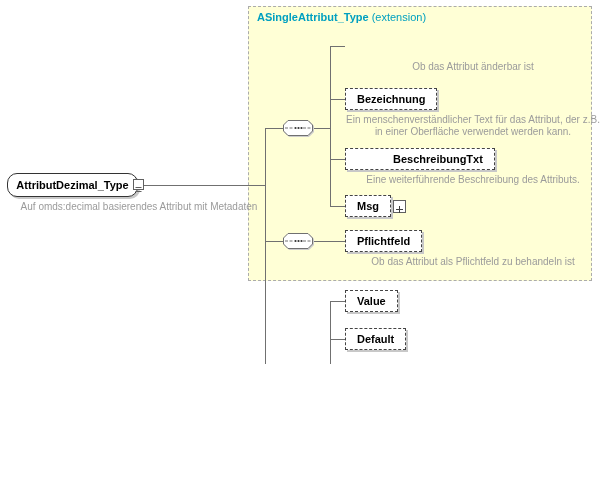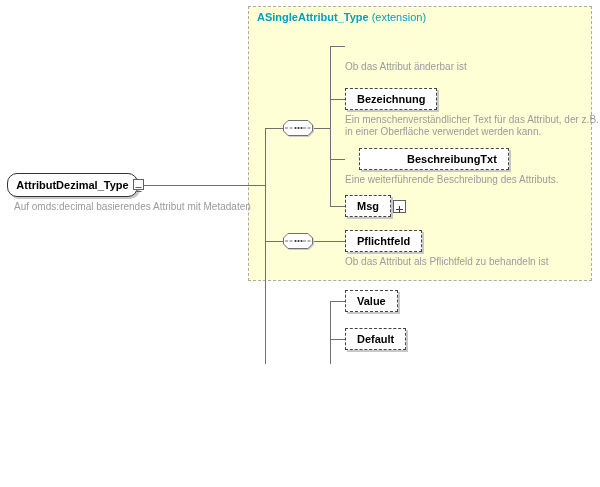--- a/index.html
+++ b/index.html
@@ -55,20 +55,21 @@
     font-size:11px;
     font-weight:bold;
     white-space:nowrap;
   }
   .desc{
     position:absolute;
     font-size:10px;
     color:#9B9B9B;
     line-height:12px;
     width:256px;
+    text-align:center;
   }
   .card{
     position:absolute;
     font-size:10px;
     color:#000;
     white-space:nowrap;
   }
   .seq{
     position:absolute;
     width:30px;height:16px;
@@ -147,21 +148,21 @@
     </svg>
   </div>
 
   <div class="desc" style="left:345px;top:61px;">Ob das Attribut änderbar ist</div>
 
   <div class="el" style="left:345px;top:88px;">
     <span>Bezeichnung</span>
   </div>
   <div class="desc" style="left:345px;top:114px;">Ein menschenverständlicher Text für das Attribut, der z.B. in einer Oberfläche verwendet werden kann.</div>
 
-  <div class="el" style="left:359px;top:148px;padding-left:47px;">
+  <div class="el" style="left:345px;top:148px;padding-left:47px;">
     <span>BeschreibungTxt</span>
   </div>
   <div class="desc" style="left:345px;top:174px;">Eine weiterführende Beschreibung des Attributs.</div>
 
   <div class="el" style="left:345px;top:195px;">
     <span>Msg</span>
   </div>
   <div class="expander" style="left:393px;top:200px;width:13px;height:13px;">
     <svg width="11" height="11" viewBox="0 0 11 11">
       <line x1="2" y1="5.5" x2="9" y2="5.5" stroke="#404040" stroke-width="1"></line>

